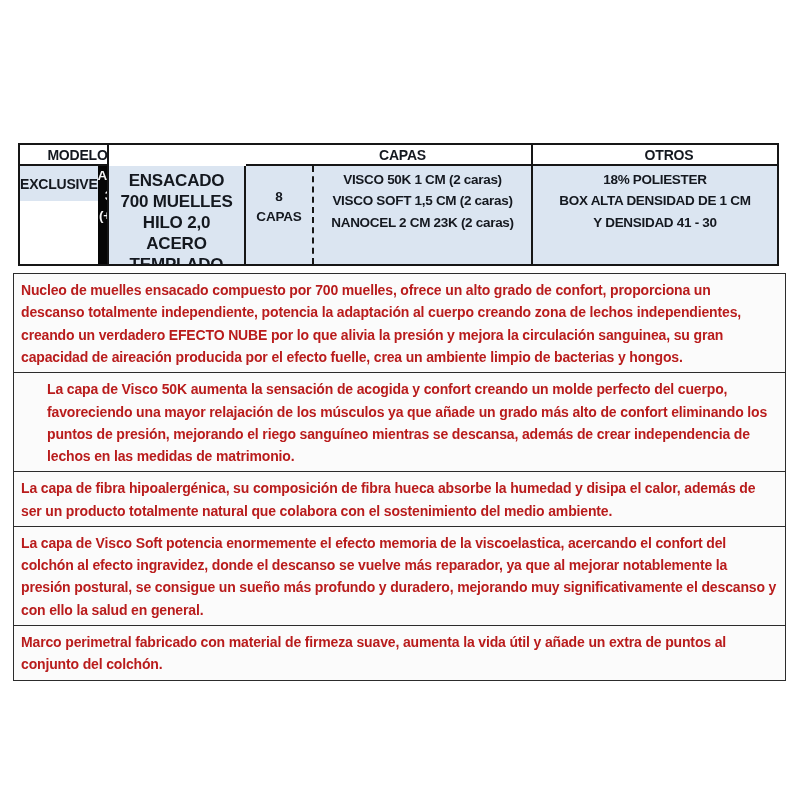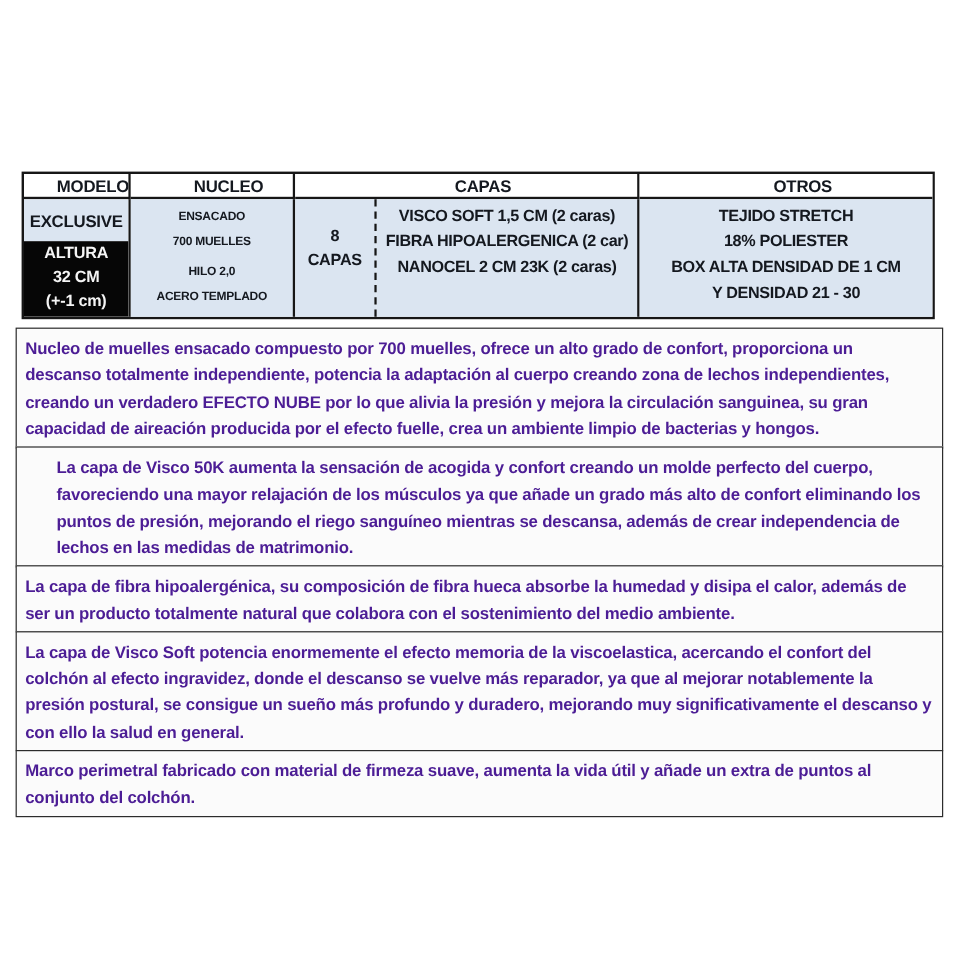--- a/index.html
+++ b/index.html
@@ -25,33 +25,33 @@
   .spec-table > div{box-sizing:border-box;overflow:hidden;}
   .hdr{
     display:flex;align-items:center;justify-content:center;
     font-size:14px;font-weight:bold;letter-spacing:-0.2px;
     border-bottom:2px solid #161616;background:#fff;padding-left:28px;
   }
   .br{border-right:2px solid #161616;}
   .hdr-capas{grid-column:3 / 5;}
   .bluecell{background:#dbe5f1;}
 
-  .cell-modelo{display:flex;flex-direction:column;}
+  .cell-modelo{display:flex;flex-direction:row;}
   .exclusive{
     height:35px;display:flex;align-items:center;justify-content:center;
     font-size:14px;font-weight:bold;background:#dbe5f1;letter-spacing:-0.2px;
   }
   .altura{
     flex:1;background:#060606;color:#f5f5f5;
     display:flex;flex-direction:column;align-items:center;
     font-size:13.5px;font-weight:bold;line-height:20px;letter-spacing:-0.2px;
   }
   .cell-nucleo{
     display:flex;flex-direction:column;justify-content:space-between;
-    text-align:center;font-size:10px;font-weight:bold;line-height:21px;
+    text-align:center;font-size:17px;font-weight:bold;line-height:21px;
     padding:4px 0 6px;letter-spacing:-0.2px;
   }
   .cell-capas-count{
     border-right:2px dashed #161616;
     display:flex;flex-direction:column;align-items:center;justify-content:center;
     font-size:13.5px;font-weight:bold;line-height:20px;
     padding-bottom:16px;letter-spacing:-0.2px;
   }
   .lines-cell{
     text-align:center;font-size:13.5px;font-weight:bold;line-height:21.3px;
@@ -59,40 +59,39 @@
   }
 
   
   .paragraphs{position:absolute;left:13px;top:273px;width:773px;}
   .pbox{
     box-sizing:border-box;
     border:1.5px solid #2c2c2c;
     margin-top:-1.5px;
     background:#fbfbfb;
     padding:5px 8px 4px 7px;
-    font-size:14px;font-weight:bold;color:#4c1d95;
+    font-size:14px;font-weight:bold;color:#b91c1c;
     line-height:22.4px;letter-spacing:-0.15px;
     text-align:left;
   }
   .pbox:first-child{margin-top:0;}
   .p1{min-height:98px;}
   .p2{min-height:90px;padding-left:33px;}
   .p3{min-height:91px;}
   .p4{min-height:55px;}
   .p5{min-height:46px;}
 </style>
 </head>
 <body>
 
 <div class="page">
 
   <div class="spec-table">
 
     <div class="hdr br">MODELO</div>
-    <div class="hdr br">NUCLEO</div>
     <div class="hdr br hdr-capas">CAPAS</div>
     <div class="hdr">OTROS</div>
 
     <div class="cell-modelo br">
       <div class="exclusive">EXCLUSIVE</div>
       <div class="altura">
         <div>ALTURA</div>
         <div>32 CM</div>
         <div>(+-1 cm)</div>
       </div>
@@ -108,30 +107,29 @@
         <div>ACERO TEMPLADO</div>
       </div>
     </div>
 
     <div class="cell-capas-count bluecell">
       <div>8</div>
       <div>CAPAS</div>
     </div>
 
     <div class="lines-cell br bluecell">
+      <div>VISCO 50K 1 CM (2 caras)</div>
       <div>VISCO SOFT 1,5 CM (2 caras)</div>
-      <div>FIBRA HIPOALERGENICA (2 car)</div>
       <div>NANOCEL 2 CM 23K (2 caras)</div>
     </div>
 
     <div class="lines-cell bluecell">
-      <div>TEJIDO STRETCH</div>
       <div>18% POLIESTER</div>
       <div>BOX ALTA DENSIDAD DE 1 CM</div>
-      <div>Y DENSIDAD 21 - 30</div>
+      <div>Y DENSIDAD 41 - 30</div>
     </div>
   </div>
 
   <div class="paragraphs">
     <div class="pbox p1">Nucleo de muelles ensacado compuesto por 700 muelles, ofrece un alto grado de confort, proporciona un descanso totalmente independiente, potencia la adaptación al cuerpo creando zona de lechos independientes, creando un verdadero EFECTO NUBE por lo que alivia la presión y mejora la circulación sanguinea, su gran capacidad de aireación producida por el efecto fuelle,  crea un ambiente limpio de bacterias y hongos.</div>
     <div class="pbox p2">La capa de Visco 50K aumenta la sensación de acogida y confort creando un molde perfecto del cuerpo, favoreciendo una mayor relajación de los músculos ya que añade un grado más alto de confort eliminando los puntos de presión, mejorando el riego sanguíneo mientras se descansa, además de crear independencia de lechos en las medidas de matrimonio.</div>
     <div class="pbox p4">La capa de fibra hipoalergénica, su composición de fibra hueca absorbe la humedad y disipa el calor, además de ser un producto totalmente natural que colabora con el sostenimiento del medio ambiente.</div>
     <div class="pbox p3">La capa de Visco Soft potencia enormemente el efecto memoria de la viscoelastica, acercando el confort del colchón al efecto ingravidez, donde el descanso se vuelve más reparador, ya que al mejorar notablemente la presión postural, se consigue un sueño más profundo y duradero, mejorando muy significativamente el descanso y con ello la salud en general.</div>
     <div class="pbox p5">Marco perimetral fabricado con material de firmeza suave, aumenta la vida útil y añade un extra de puntos al conjunto del colchón.</div>
   </div>

